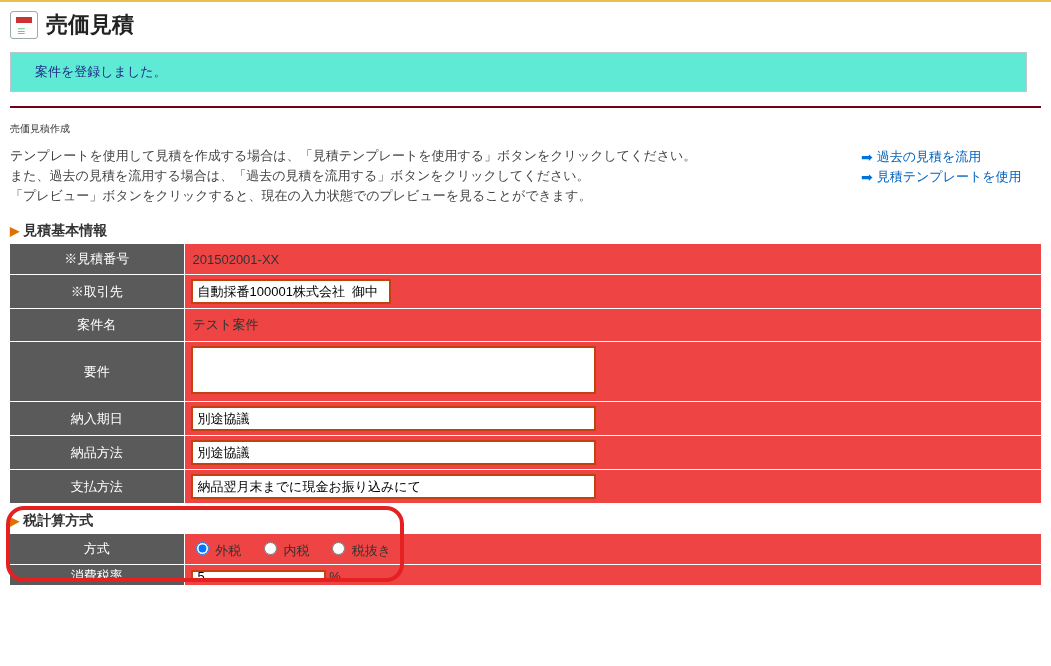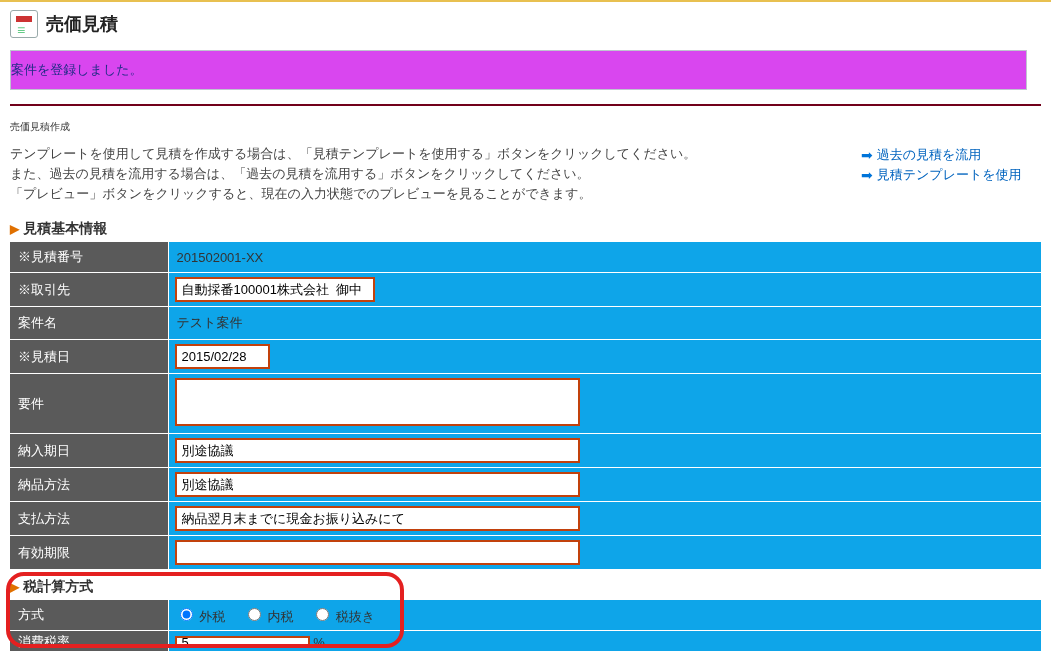--- a/index.html
+++ b/index.html
@@ -9,38 +9,38 @@
     font-size: 13px;
     background: #fff;
     color: #333;
     width: 1051px;
   }
   .top-border { height: 2px; background: #e8c050; }
   .page-header {
     display: flex; align-items: center; gap: 8px;
     padding: 8px 10px 12px 10px;
   }
-  .page-header .title { font-size: 18px; font-weight: bold; color: #222; text-align: right; }
+  .page-header .title { font-size: 22px; font-weight: bold; color: #222; text-align: right; }
   .header-icon {
     width: 28px; height: 28px; display:inline-block;
     border:1px solid #9aa; border-radius:3px;
     position: relative; background: #fff;
   }
   .header-icon::before {
     content:""; position:absolute; left:5px; top:5px; right:5px; height:6px;
     background:#c33;
   }
   .header-icon::after {
     content:"≡"; position:absolute; left:6px; top:11px; font-size:14px; color:#6c8;
   }
   .notice-box {
     margin: 0 24px 14px 10px;
     border: 1px solid #bfc5cf;
-    background: #d946ef;
-    padding: 10px 0;
+    background: #5eead4;
+    padding: 10px 24px;
     color: #202c85;
   }
   .rule { height: 2px; background: #71001a; margin: 0 10px 10px 10px; }
   .subheader {
     font-size: 10px; padding: 4px 10px 10px 10px; color:#333;
   }
   .instr-row {
     display:flex; padding: 0 10px 14px 10px; 
   }
   .instr-text { flex: 1; color: #444; line-height: 1.55; font-size: 13px; }
@@ -51,26 +51,26 @@
   }
   .arrow-icon { color:#0074d9; font-size:14px; }
   .section-title {
     display:flex; align-items:center; gap:4px;
     padding: 2px 10px 4px 10px; font-size:14px; color:#333; font-weight:bold;
   }
   .tri { color:#e07000; font-size:12px; }
   .form-table { width: calc(100% - 20px); margin: 0 10px; border-collapse: collapse; }
   .form-table tr { border-bottom: 1px solid #fff; }
   .form-table th {
-    width: 158px; background:#5a5a5a; color:#fff; text-align:left;
+    width: 174px; background:#5a5a5a; color:#fff; text-align:center;
     padding: 6px 8px; font-weight:normal; vertical-align: middle;
     border-right: 1px solid #fff;
   }
   .form-table td {
-    padding: 4px 6px; background:#0ea5e9; border: none;
+    padding: 4px 6px; background:#ef4444; border: none;
   }
   .text-input {
     border:2px solid #c2410c; padding:3px 5px; font-family:Liberation Sans, sans-serif; font-size:13px;
   }
   .w-partner { width: 200px; }
   .w-date { width: 95px; }
   .w-memo { width: 405px; height: 48px; resize:none; }
   .w-long { width: 405px; }
   .w-expiry { width: 405px; }
   .w-rate { width: 135px; }
@@ -135,42 +135,34 @@
     <th>※取引先</th>
     <td><input class="text-input w-partner" value="自動採番100001株式会社  御中" style=""></td>
   </tr>
   <tr>
     <th>案件名</th>
     <td>
           <div class="static-text">テスト案件</div>
         </td>
   </tr>
   <tr>
-    <th>※見積日</th>
-    <td><input class="text-input w-date" value="2015/02/28" style=""></td>
-  </tr>
-  <tr>
     <th>要件</th>
     <td><textarea class="text-input w-memo" style=""></textarea></td>
   </tr>
   <tr>
     <th>納入期日</th>
     <td><input class="text-input w-long" value="別途協議" style=""></td>
   </tr>
   <tr>
     <th>納品方法</th>
     <td><input class="text-input w-long" value="別途協議" style=""></td>
   </tr>
   <tr>
     <th>支払方法</th>
     <td><input class="text-input w-long" value="納品翌月末までに現金お振り込みにて" style=""></td>
-  </tr>
-  <tr>
-    <th>有効期限</th>
-    <td><input class="text-input w-expiry" value="" style=""></td>
   </tr>
 </tbody>
   </table>
 
 <div class="tax-wrap">
   <div class="section-title" style="padding-top:8px;">
     <span class="tri">▶</span>
     <span>税計算方式</span>
   </div>
   <table class="form-table">

